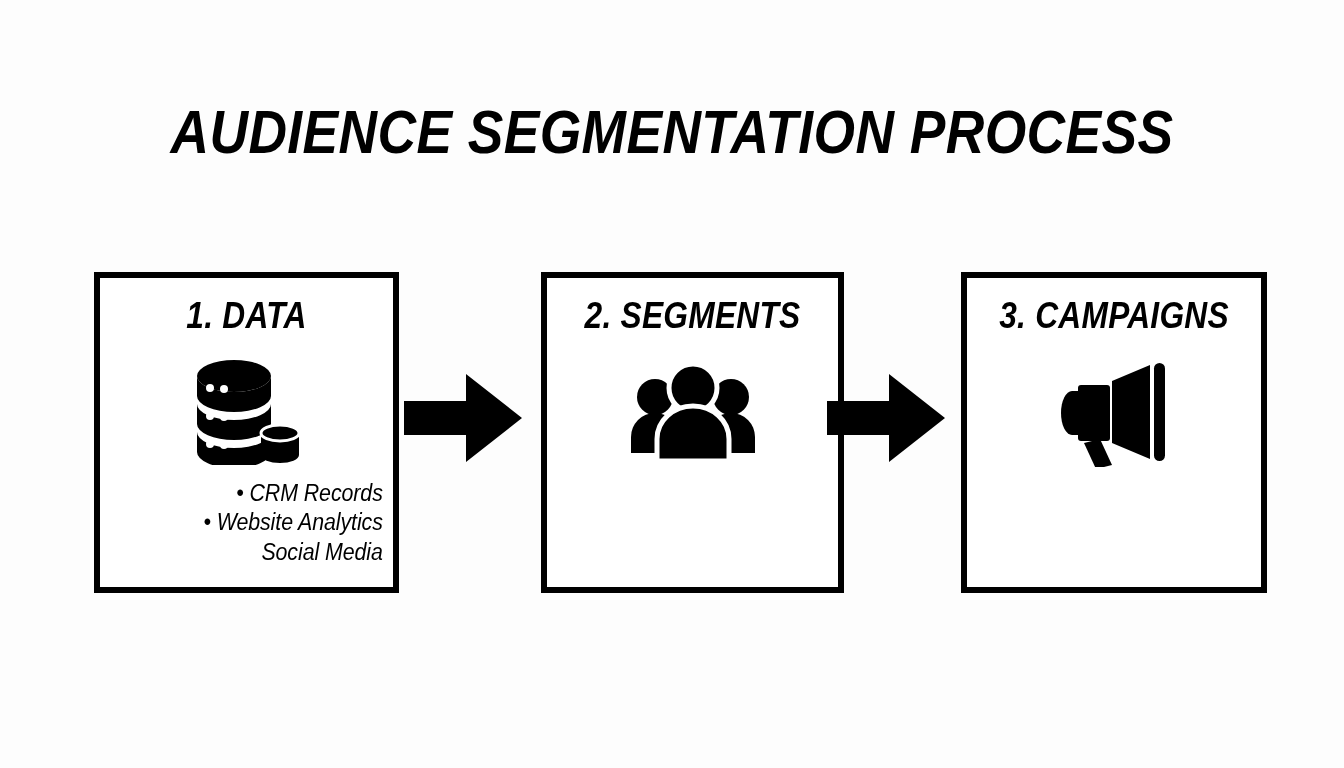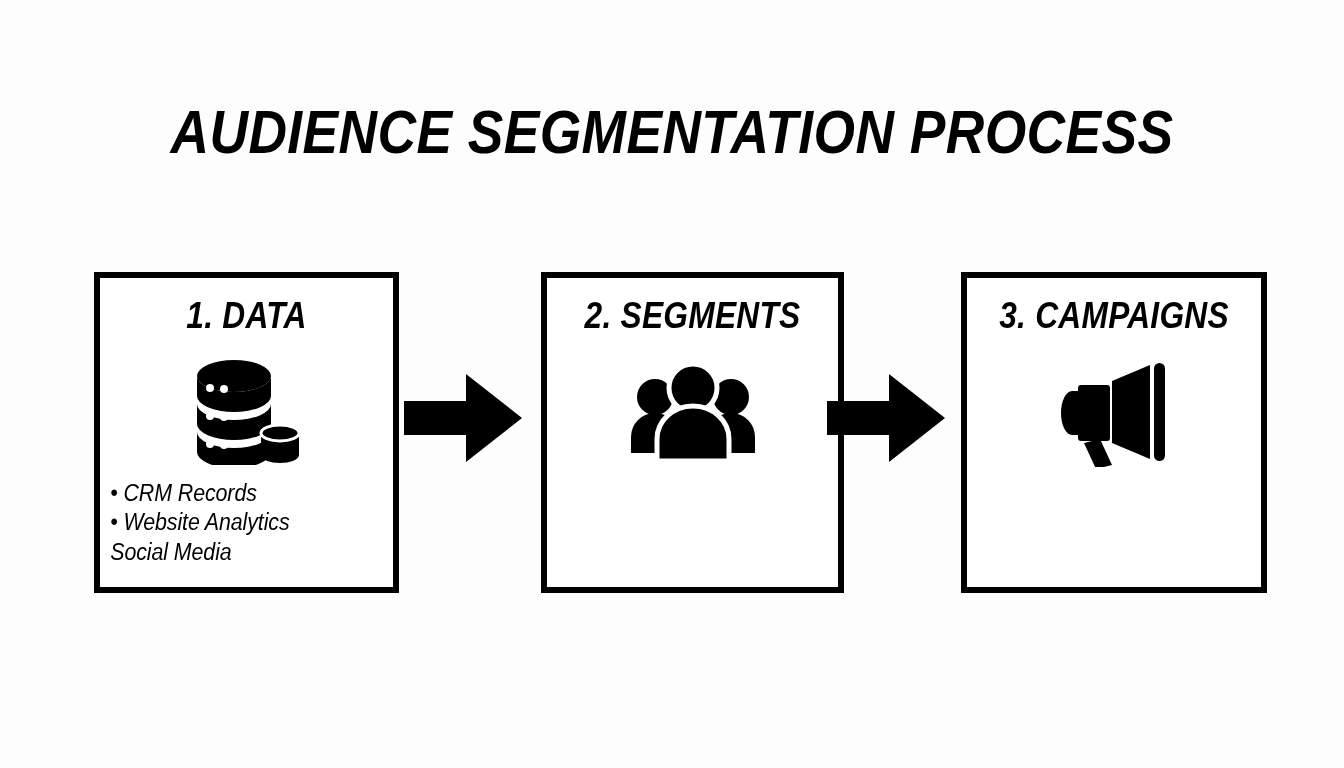--- a/index.html
+++ b/index.html
@@ -76,21 +76,21 @@
     display: flex;
     align-items: center;
     justify-content: center;
   }
 
   .step-list {
     position: absolute;
     left: 0;
     bottom: 20px;
     width: 100%;
-    text-align: left;
+    text-align: right;
   }
   .step-list .line {
     font-size: 23px;
     line-height: 29.5px;
     font-weight: 400;
     letter-spacing: -0.1px;
     transform: scaleX(0.93);
     transform-origin: center;
     white-space: nowrap;
   }

